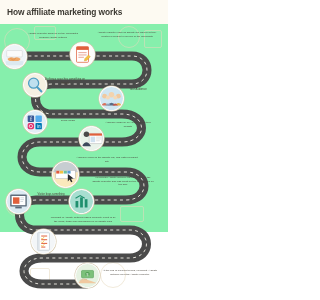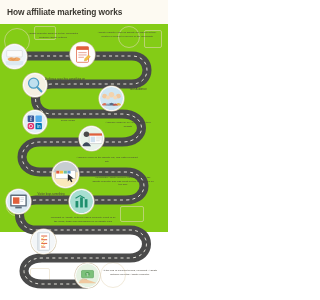--- a/index.html
+++ b/index.html
@@ -4,21 +4,21 @@
 <style>
   * { box-sizing: border-box; margin: 0; padding: 0; }
   html, body {
     width: 168px; height: 300px;
     font-family: "Liberation Sans", sans-serif;
     overflow: hidden;
   }
   #page {
     position: relative;
     width: 168px; height: 232px;
-    background: #84cc16;
+    background: #86efac;
   }
   
   #header {
     position: absolute; left: 0; top: 0;
     width: 168px; height: 24px;
     background: #fdfaf2;
     display: flex; align-items: center;
     z-index: 40;
   }
   #header-title {

